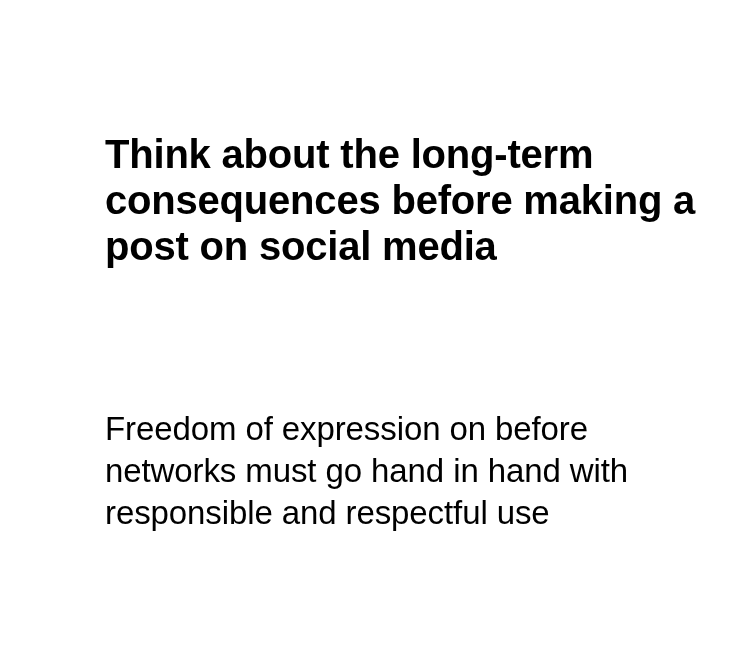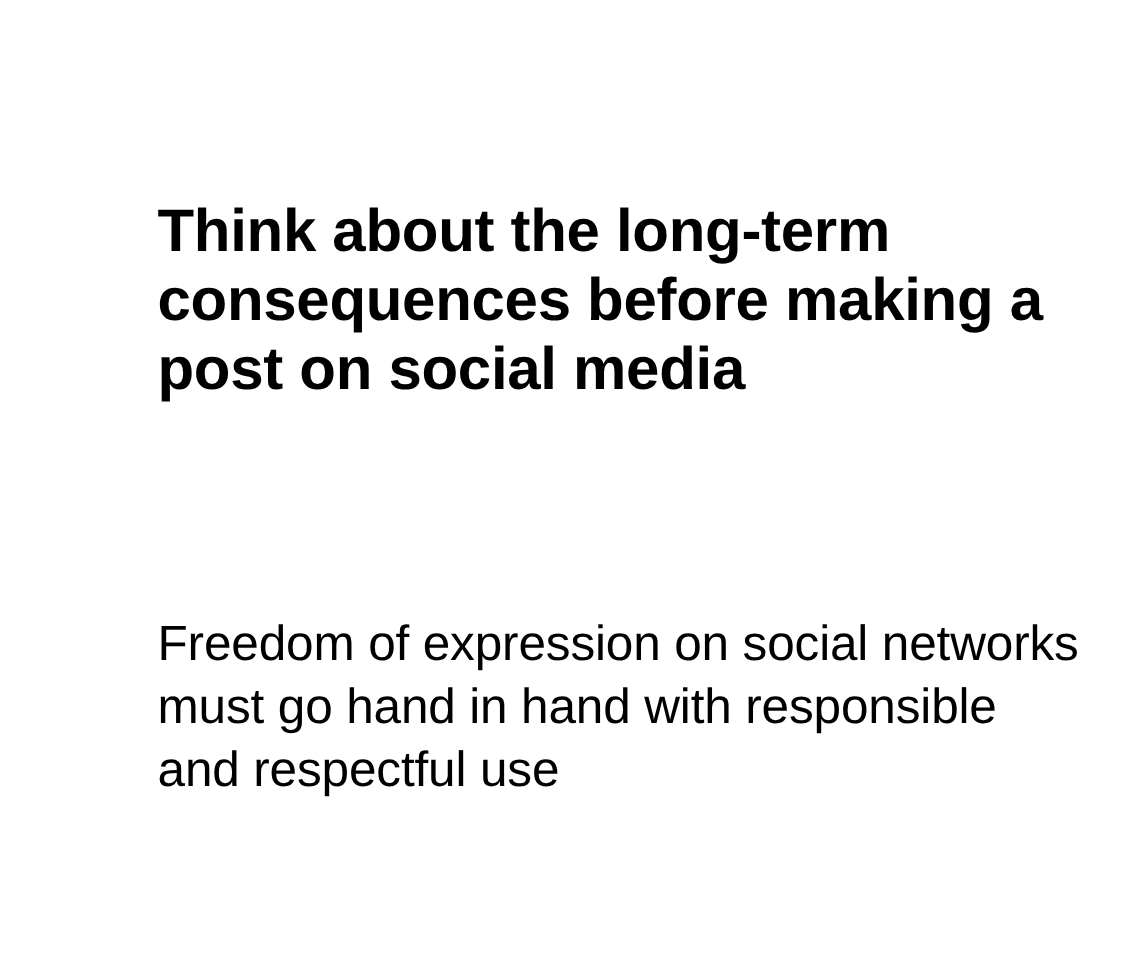--- a/index.html
+++ b/index.html
@@ -67,16 +67,16 @@
   }
 </style>
 </head>
 <body>
 
 <div class="slide">
   <div class="content">
 
     <h1 class="headline">Think about the long-term consequences before making a post on social media</h1>
 
-    <p class="subhead">Freedom of expression on social networks must go hand in hand with responsible and respectful use</p>
+    <p class="subhead">Freedom of expression on before networks must go hand in hand with responsible and respectful use</p>
 
   </div>
 </div>
 
 </body></html>

